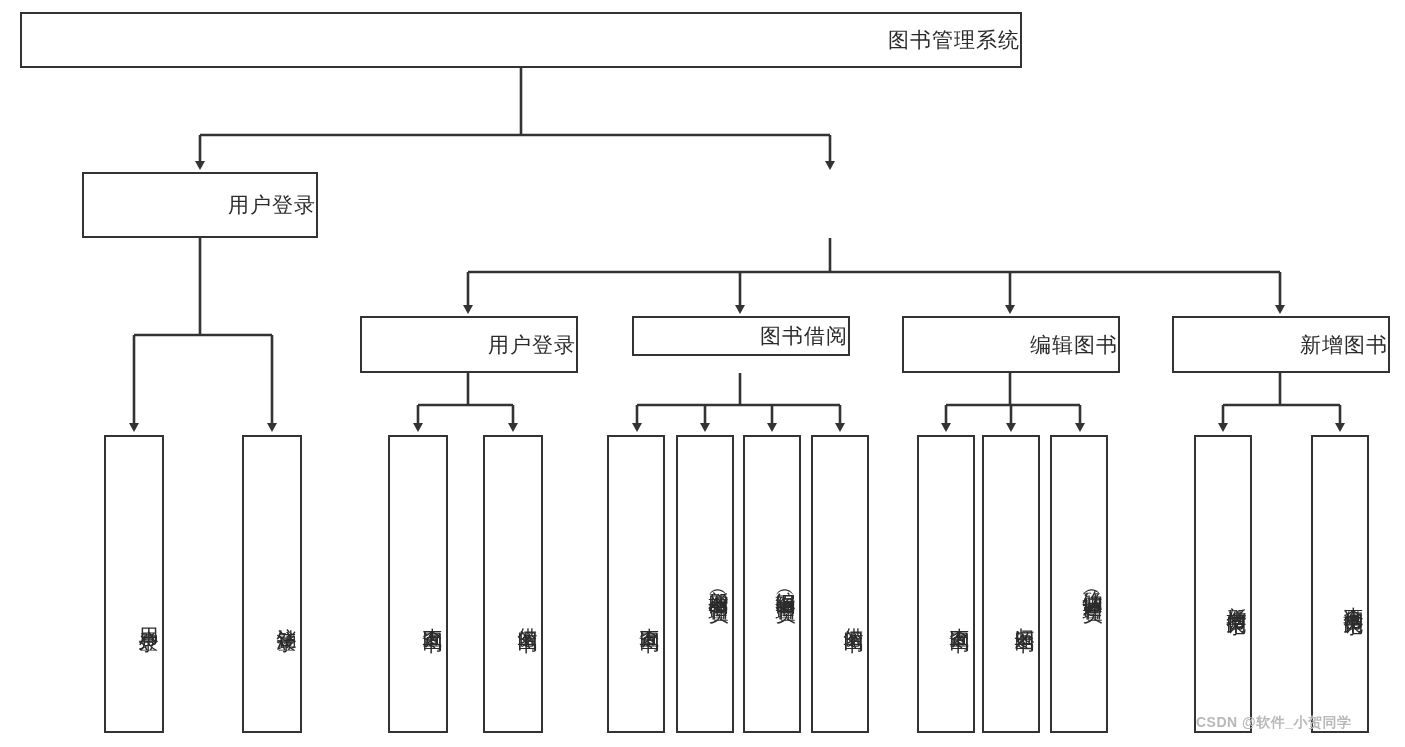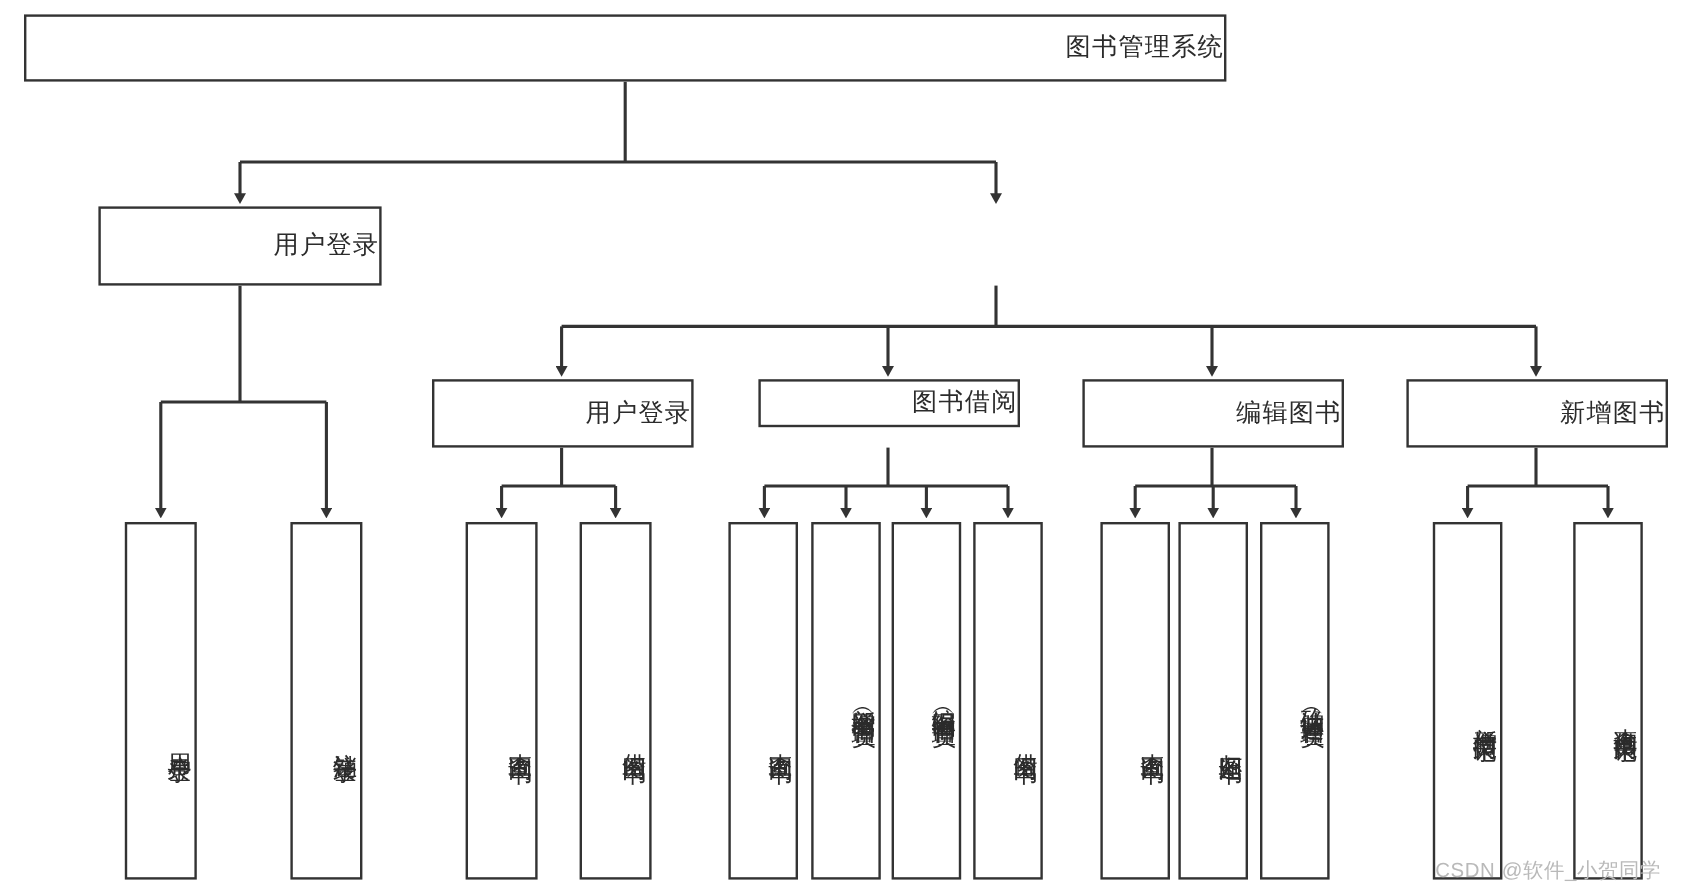--- a/index.html
+++ b/index.html
@@ -39,25 +39,26 @@
   }
   .node.v > span{
     writing-mode:vertical-rl;
     text-orientation:upright;
     display:block;
     white-space:nowrap;
   }
   .watermark{
     position:absolute;
     left:1196px;top:714px;
-    font-size:17px;
+    font-size:14px;
     color:#b9b9b9;
     white-space:nowrap;
     letter-spacing:0.5px;
     font-family:"Liberation Sans","DejaVu Sans",sans-serif;
+    font-weight:bold;
   }
   svg.edges{position:absolute;left:0;top:0;width:1405px;height:747px;pointer-events:none;}
 </style>
 </head>
 <body>
 
 <div id="diagram">
 
   <svg class="edges" viewBox="0 0 1405 747" xmlns="http://www.w3.org/2000/svg">
     <defs>

